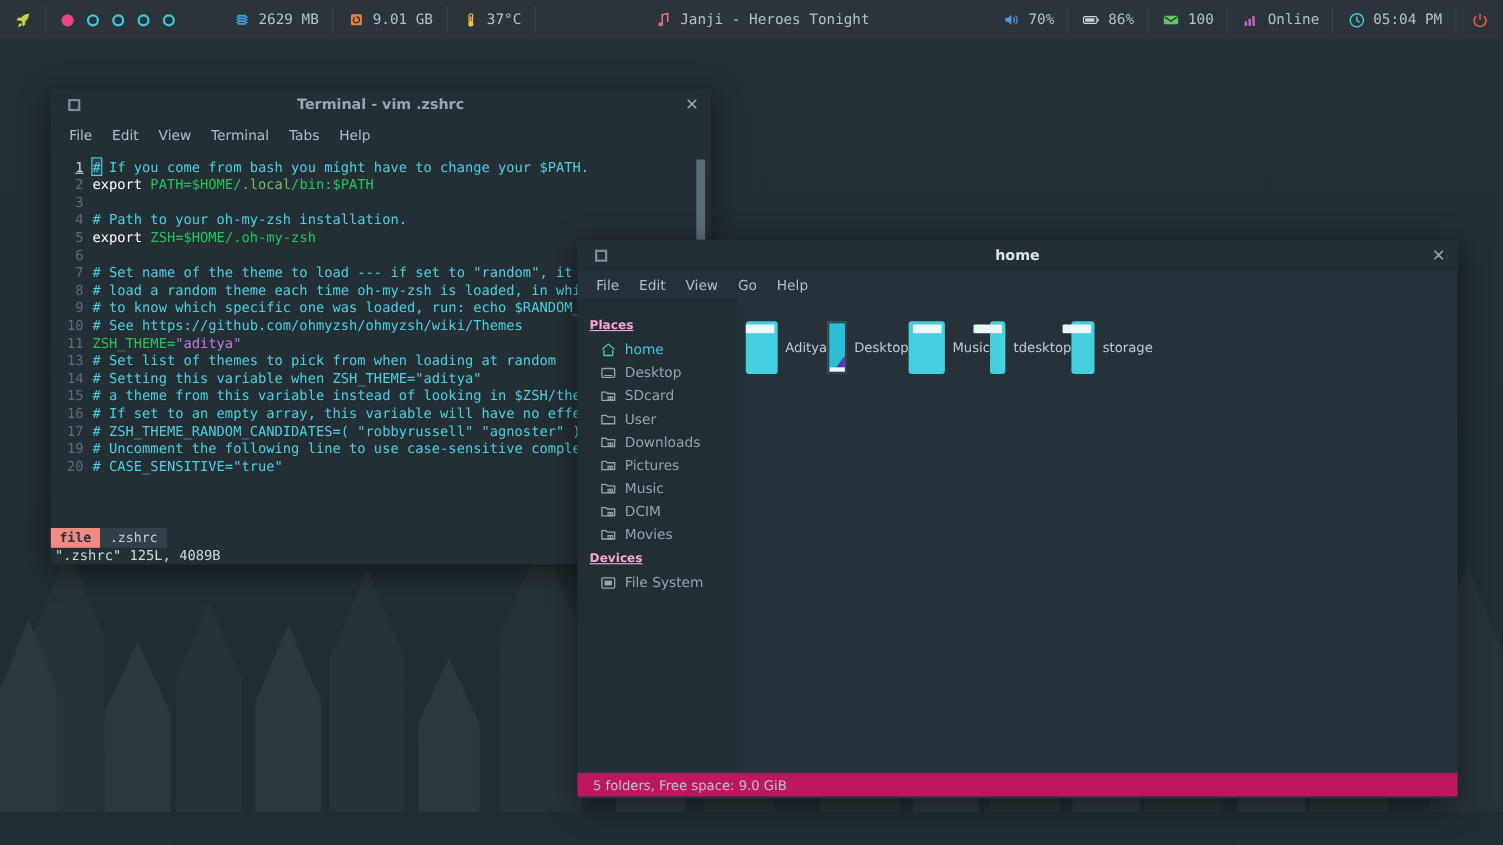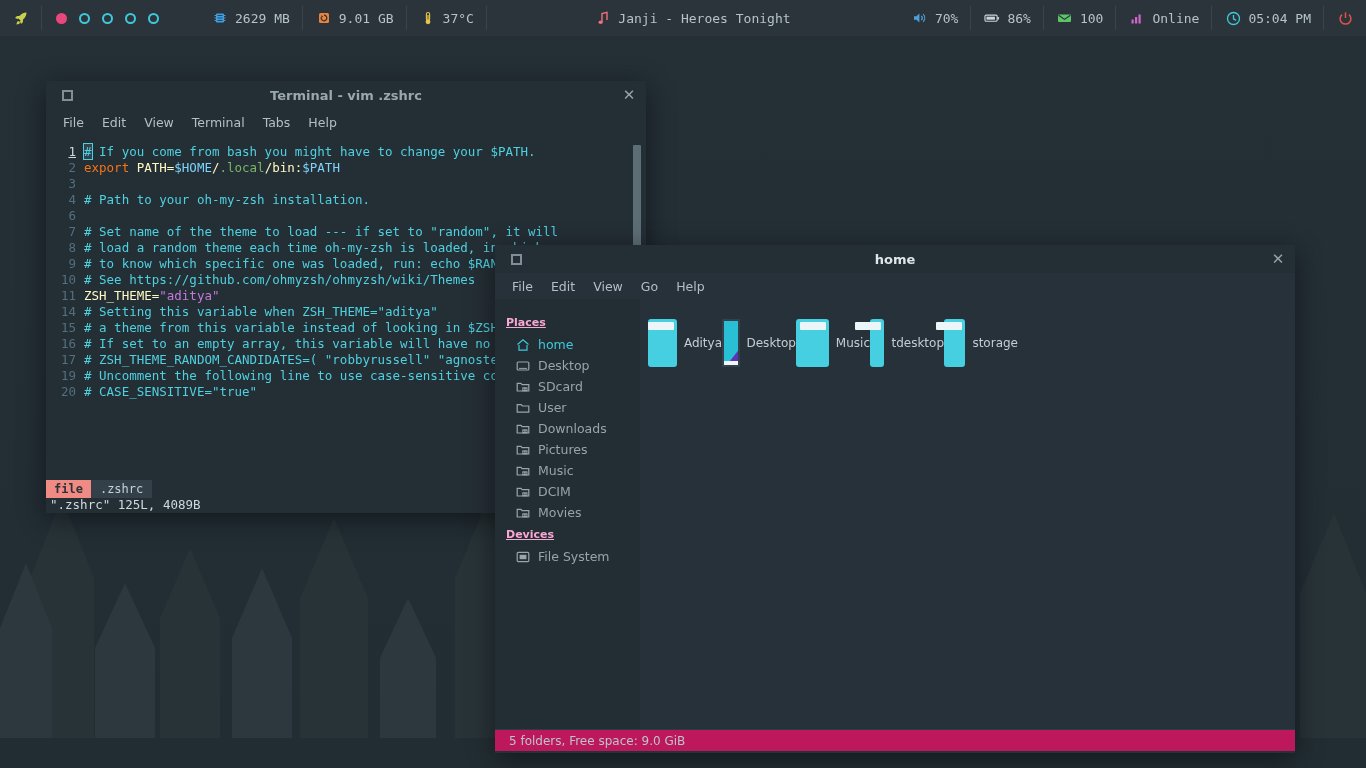--- a/index.html
+++ b/index.html
@@ -74,23 +74,23 @@
     font-family: "DejaVu Sans Mono", monospace;
     font-size: 12.5px;
     line-height: 16px;
     overflow: hidden;
     padding-top: 9px;
   }
   .vline { white-space: pre; height: 16px; padding-left: 4px; }
   .lnum { color: #53707d; display: inline-block; width: 26px; text-align: right; margin-right: 8px; }
   .lnum.cur { color: #cdd6da; text-decoration: underline; }
   .cmt  { color: #4fd0e0; }
-  .kw   { color: #f97316; }
-  .var  { color: #7dd3fc; }
-  .plain{ color: #fef9c3; }
+  .kw   { color: #ffffff; }
+  .var  { color: #22c55e; }
+  .plain{ color: #22c55e; }
   .grn  { color: #7bb56a; margin-top: 14px; }
   .mag  { color: #c678dd; }
   .cursorblk { background: #2f444f; outline: 1px solid #4fd0e0; color: #4fd0e0; }
 
   #term-scroll {
     position: absolute; right: 5px; top: 10px; width: 8px; height: 118px;
     background: #5d6d76; border-radius: 1px;
   }
   #vim-status {
     position: absolute; left: 0; bottom: 16px; width: 100%;
@@ -100,21 +100,21 @@
   #vim-status .badge { background: #f08a84; color: #2c3338; padding: 1px 8px; font-weight: 700; }
   #vim-status .fname { background: #334049; color: #c6d0d6; padding: 1px 9px; }
   #vim-status .fill { flex: 1; }
   #vim-status .right { background: #334049; color: #c6d0d6; padding: 1px 9px; }
   #vim-cmdline {
     position: absolute; left: 4px; bottom: 0; height: 16px;
     font-family: "DejaVu Sans Mono", monospace; font-size: 12.5px; color: #cfd8dc;
   }
 
   
-  #filemgr { left: 495px; top: 218px; width: 800px; height: 508px; background: #263139; margin-top: 27px; }
+  #filemgr { left: 525px; top: 218px; width: 800px; height: 508px; background: #263139; }
   #fm-title { height: 28px; }
   #fm-title .tt { font-weight: 700; color: #dfe6ea; }
   #fm-main { display: flex; height: 430px; }
   #fm-side {
     width: 145px; background: #232d34; padding-top: 12px;
     font-family: "DejaVu Sans", sans-serif; font-size: 12.5px;
   }
   .side-head { color: #f9a8d4; font-weight: 700; font-size: 11px; padding: 5px 0 5px 11px; text-decoration: underline; }
   .side-item { display: flex; align-items: center; gap: 8px; padding: 3px 0 3px 21px; color: #97a4ac; }
   .side-item.sel { color: #3ec9db; }
@@ -315,26 +315,28 @@
       <span>Tabs</span>
       <span>Help</span>
     </div>
 
   <div id="term-body">
     <div id="term-lines">
         <div class="vline"><span class="lnum cur">1</span><span class="cursorblk">#</span><span class="cmt"> If you come from bash you might have to change your $PATH.</span></div>
         <div class="vline"><span class="lnum">2</span><span class="kw">export</span><span class="plain"> PATH=</span><span class="var">$HOME</span><span class="plain">/</span><span class="grn">.local</span><span class="plain">/bin:</span><span class="var">$PATH</span></div>
         <div class="vline"><span class="lnum">3</span></div>
         <div class="vline"><span class="lnum">4</span><span class="cmt"># Path to your oh-my-zsh installation.</span></div>
+        <div class="vline"><span class="lnum">5</span><span class="kw">export</span><span class="plain"> ZSH=</span><span class="var">$HOME</span><span class="plain">/.oh-my-zsh</span></div>
         <div class="vline"><span class="lnum">6</span></div>
         <div class="vline"><span class="lnum">7</span><span class="cmt"># Set name of the theme to load --- if set to "random", it will</span></div>
         <div class="vline"><span class="lnum">8</span><span class="cmt"># load a random theme each time oh-my-zsh is loaded, in which case,</span></div>
         <div class="vline"><span class="lnum">9</span><span class="cmt"># to know which specific one was loaded, run: echo $RANDOM_THEME</span></div>
         <div class="vline"><span class="lnum">10</span><span class="cmt"># See https://github.com/ohmyzsh/ohmyzsh/wiki/Themes</span></div>
         <div class="vline"><span class="lnum">11</span><span class="plain">ZSH_THEME=</span><span class="mag">"aditya"</span></div>
+        <div class="vline"><span class="lnum">13</span><span class="cmt"># Set list of themes to pick from when loading at random</span></div>
         <div class="vline"><span class="lnum">14</span><span class="cmt"># Setting this variable when ZSH_THEME="aditya"</span></div>
         <div class="vline"><span class="lnum">15</span><span class="cmt"># a theme from this variable instead of looking in $ZSH/themes/</span></div>
         <div class="vline"><span class="lnum">16</span><span class="cmt"># If set to an empty array, this variable will have no effect.</span></div>
         <div class="vline"><span class="lnum">17</span><span class="cmt"># ZSH_THEME_RANDOM_CANDIDATES=( "robbyrussell" "agnoster" )</span></div>
         <div class="vline"><span class="lnum">19</span><span class="cmt"># Uncomment the following line to use case-sensitive completion.</span></div>
         <div class="vline"><span class="lnum">20</span><span class="cmt"># CASE_SENSITIVE="true"</span></div>
       </div>
     <div id="term-scroll"></div>
 
     <div id="vim-status">

